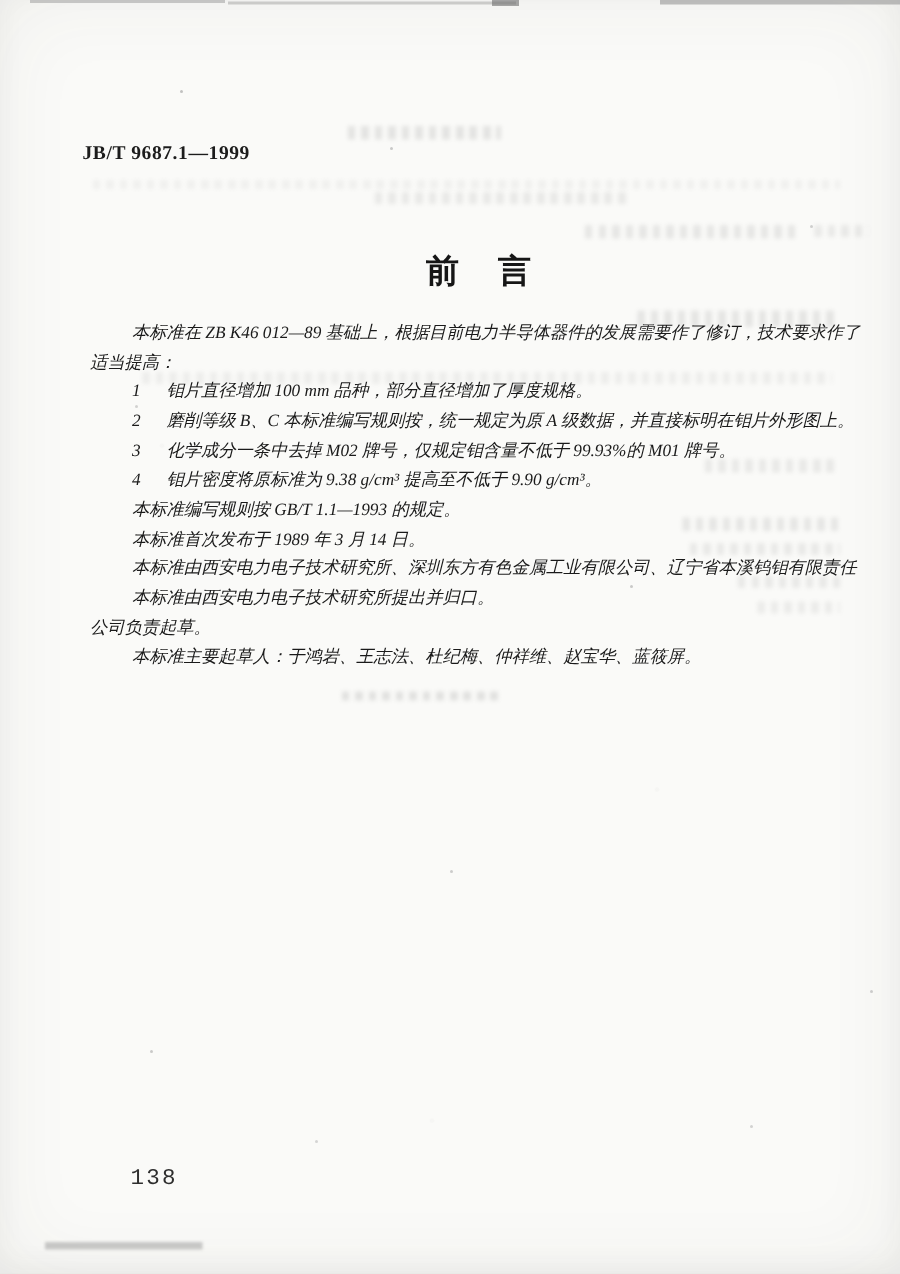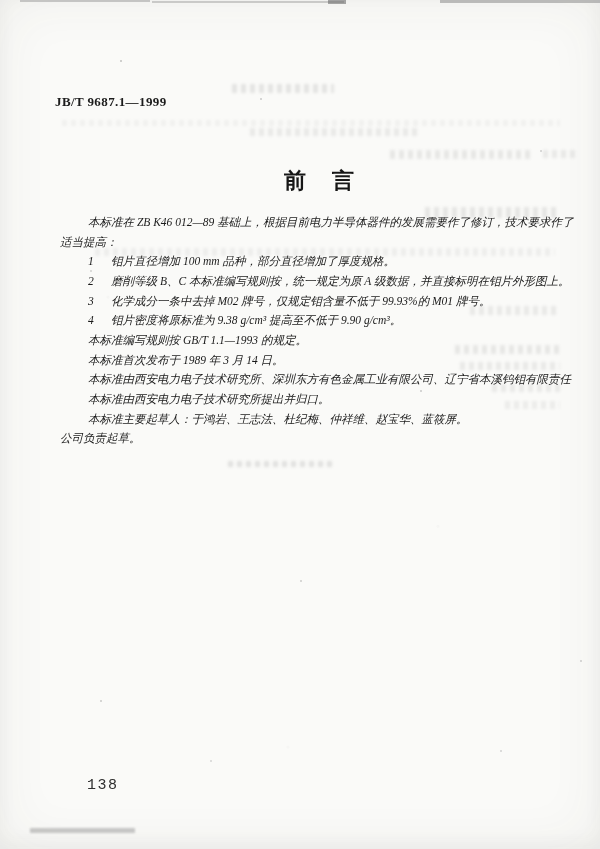--- a/index.html
+++ b/index.html
@@ -102,20 +102,20 @@
     <p class="ln indent"><span class="num">1</span><span>钼片直径增加 100 mm 品种，部分直径增加了厚度规格。</span></p>
     <p class="ln indent"><span class="num">2</span><span>磨削等级 B、C 本标准编写规则按，统一规定为原 A 级数据，并直接标明在钼片外形图上。</span></p>
     <p class="ln indent"><span class="num">3</span><span>化学成分一条中去掉 M02 牌号，仅规定钼含量不低于 99.93%的 M01 牌号。</span></p>
     <p class="ln indent"><span class="num">4</span><span>钼片密度将原标准为 9.38 g/cm³ 提高至不低于 9.90 g/cm³。</span></p>
 
     <p class="ln indent">本标准编写规则按 GB/T 1.1—1993 的规定。</p>
     <p class="ln indent">本标准首次发布于 1989 年 3 月 14 日。</p>
     <p class="ln indent">本标准由西安电力电子技术研究所、深圳东方有色金属工业有限公司、辽宁省本溪钨钼有限责任</p>
 
     <p class="ln indent">本标准由西安电力电子技术研究所提出并归口。</p>
+    <p class="ln">公司负责起草。</p>
+
     <p class="ln indent">本标准主要起草人：于鸿岩、王志法、杜纪梅、仲祥维、赵宝华、蓝筱屏。</p>
-
-    <p class="ln">公司负责起草。</p>
   </div>
 
   <div class="pageno">138</div>
 
 </div>
 
 </body></html>

